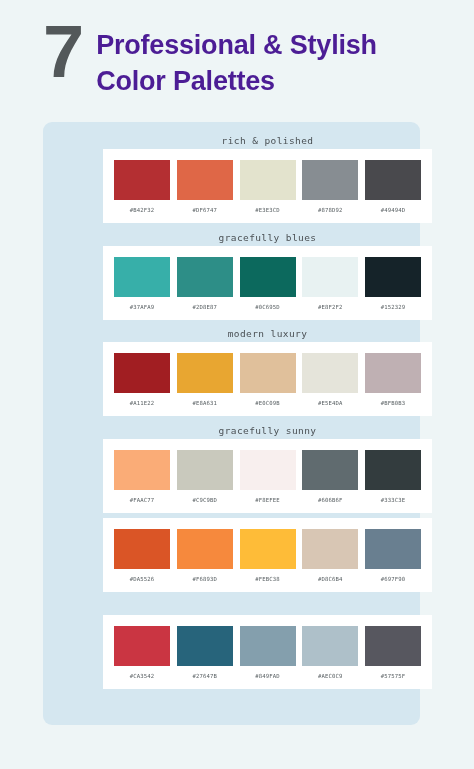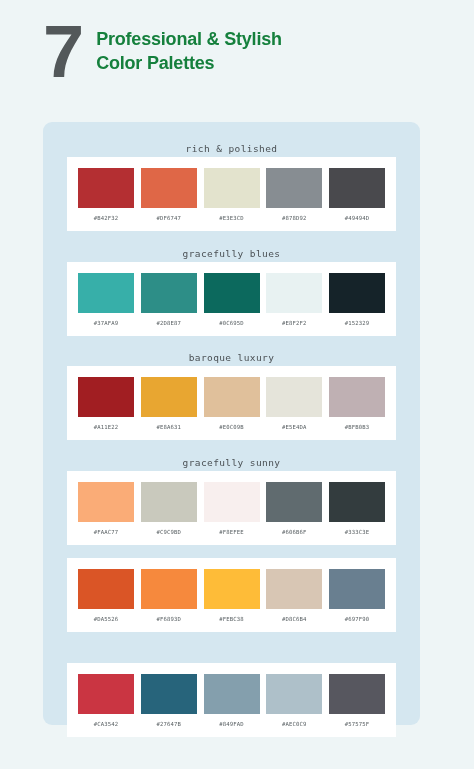--- a/index.html
+++ b/index.html
@@ -33,24 +33,24 @@
     font-family: "Liberation Sans", sans-serif;
     font-size: 74px;
     line-height: 0.86;
     font-weight: bold;
     color: #53585a;
     letter-spacing: -2px;
     margin-top: -4px;
   }
   .title-block {
     font-family: "Liberation Sans", sans-serif;
-    font-size: 18px;
+    font-size: 27px;
     line-height: 1.33;
     font-weight: bold;
-    color: #15803d;
+    color: #4c1d95;
     padding-top: 4px;
     letter-spacing: -0.2px;
   }
   .title-line { display: block; white-space: nowrap; }
 
   
   .card {
     position: absolute;
     left: 43px;
     top: 122px;
@@ -58,23 +58,24 @@
     height: 603px;
     background: #d5e7f0;
     border-radius: 9px;
     box-sizing: border-box;
     padding: 10px 0 0 0;
   }
 
   
   .palette {
     position: relative;
-    margin: 8px auto;
+    margin: 0 auto;
     width: 377px;
     height: 96.5px;
+    padding-left: 36px;
   }
   .palette-label {
     font-family: "DejaVu Sans Mono", monospace;
     font-size: 9.5px;
     color: #4a5054;
     text-align: center;
     letter-spacing: 0.4px;
     height: 17px;
     line-height: 17px;
   }
@@ -167,21 +168,21 @@
             <div class="swatch-chip" style="background: rgb(232, 242, 242);"></div>
             <div class="swatch-hex">#E8F2F2</div>
           </div>
           <div class="swatch-cell">
             <div class="swatch-chip" style="background: rgb(21, 35, 41);"></div>
             <div class="swatch-hex">#152329</div>
           </div>
         </div>
       </div>
       <div class="palette">
-        <div class="palette-label">baroque luxury</div>
+        <div class="palette-label">modern luxury</div>
         <div class="swatch-strip">
           <div class="swatch-cell">
             <div class="swatch-chip" style="background: rgb(161, 30, 34);"></div>
             <div class="swatch-hex">#A11E22</div>
           </div>
           <div class="swatch-cell">
             <div class="swatch-chip" style="background: rgb(232, 166, 49);"></div>
             <div class="swatch-hex">#E8A631</div>
           </div>
           <div class="swatch-cell">

